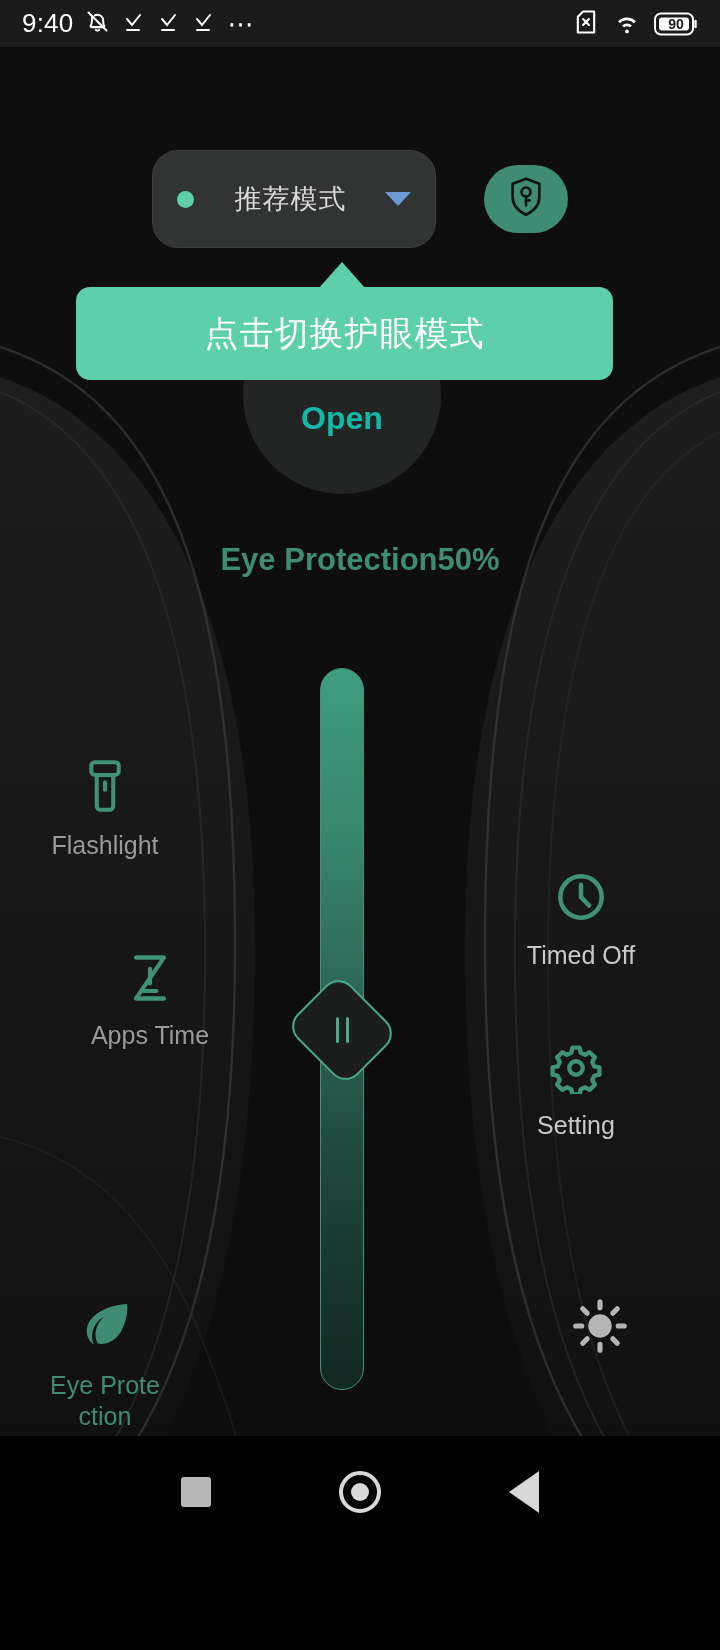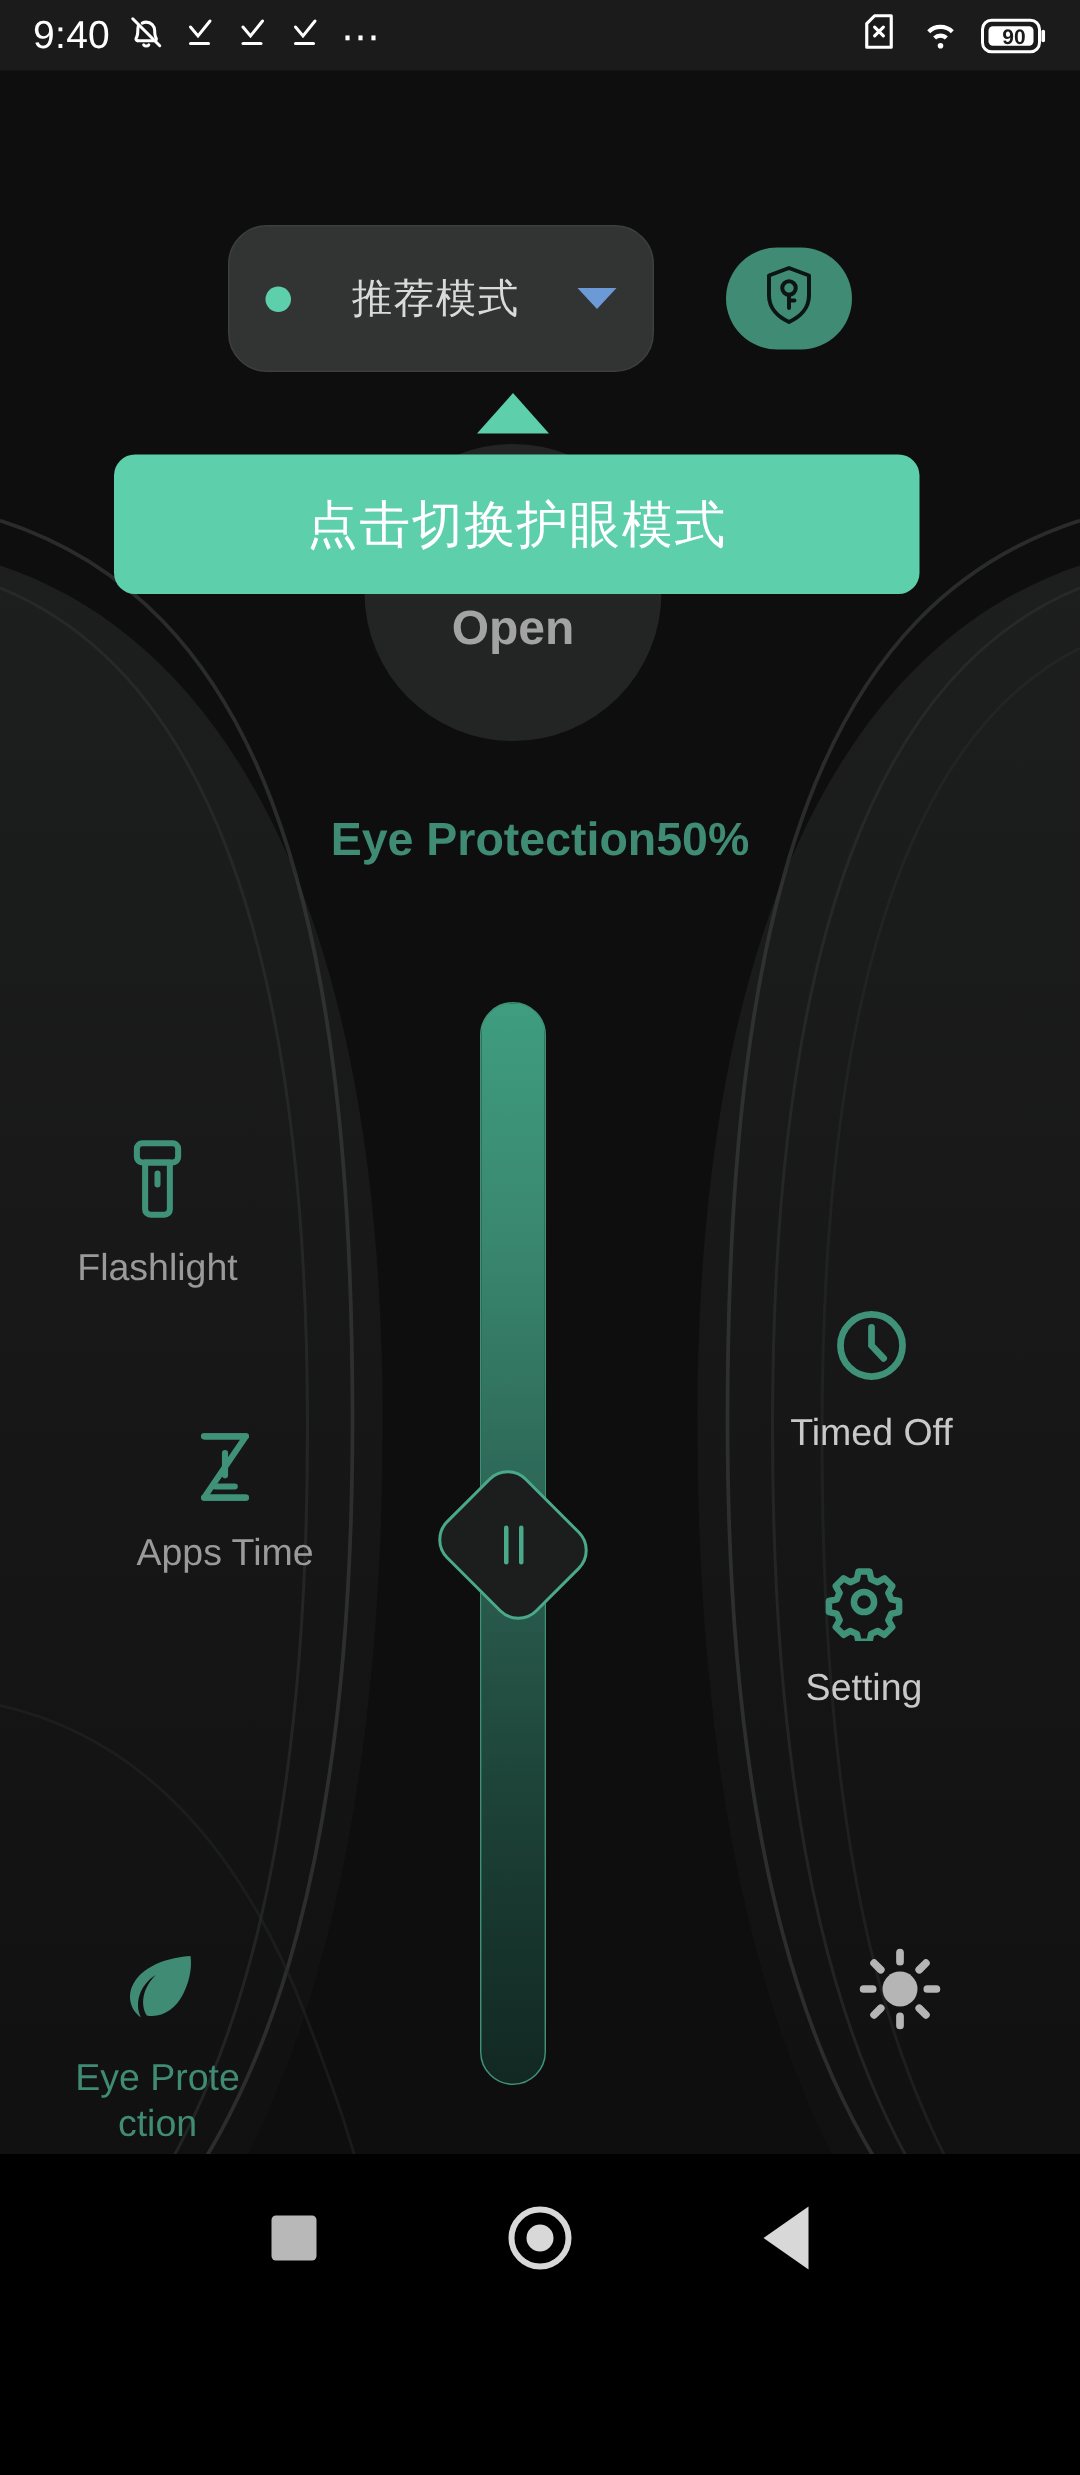--- a/index.html
+++ b/index.html
@@ -54,27 +54,27 @@
     width:84px; height:68px; border-radius:34px; background:#3f8b73;
     display:flex; align-items:center; justify-content:center;
   }
 
   
   .open-circle{
     position:absolute; left:243px; top:296px; width:198px; height:198px;
     border-radius:50%; background:#232524;
     display:flex; align-items:center; justify-content:center;
   }
-  .open-label{ color:#a3a3a3; font-size:32px; font-weight:700; margin-top:46px; }
+  .open-label{ color:#14b8a6; font-size:32px; font-weight:700; margin-top:46px; }
 
   
   .tooltip{
     position:absolute; left:76px; top:287px; width:537px; height:93px;
     background:#5ecfab; border-radius:14px;
-    display:flex; align-items:center; justify-content:center;margin-top:16px;
+    display:flex; align-items:center; justify-content:center;
   }
   .tooltip-arrow{
     position:absolute; left:318px; top:262px; width:0; height:0;
     border-left:24px solid transparent; border-right:24px solid transparent;
     border-bottom:27px solid #5ecfab;
   }
   .tooltip-text{ color:#ffffff; font-size:34px; letter-spacing:1px; }
 
   
   .pct{

